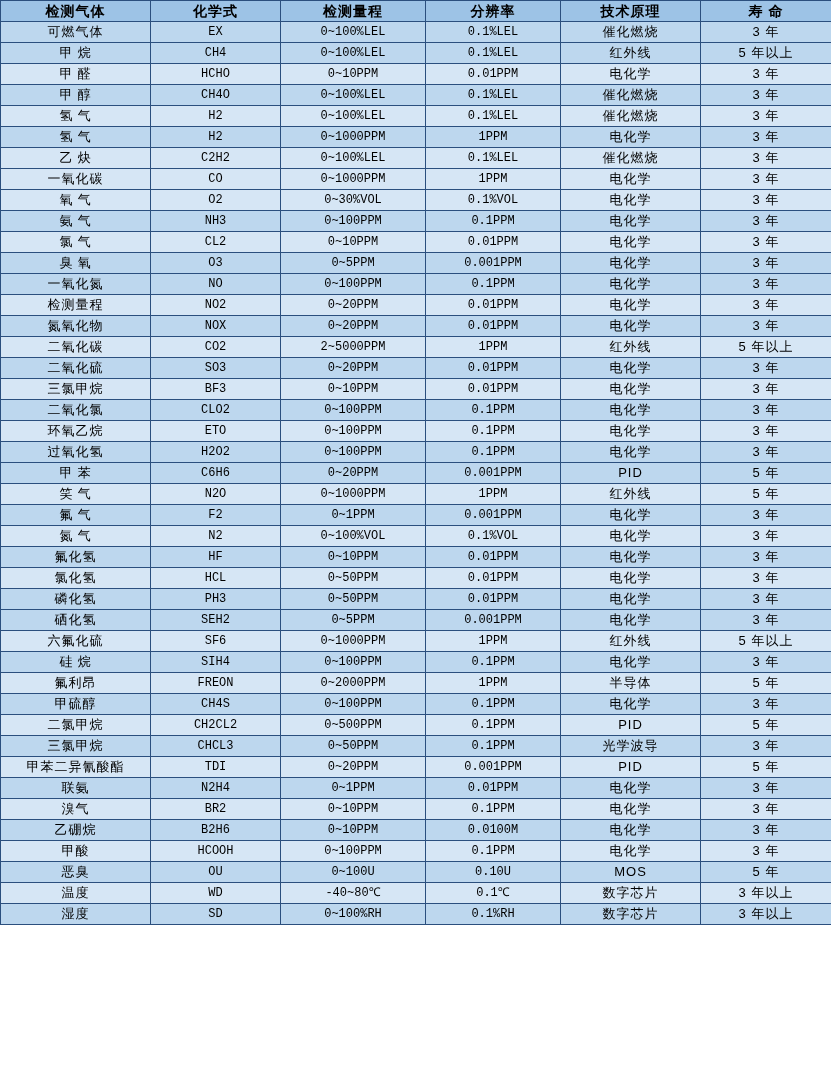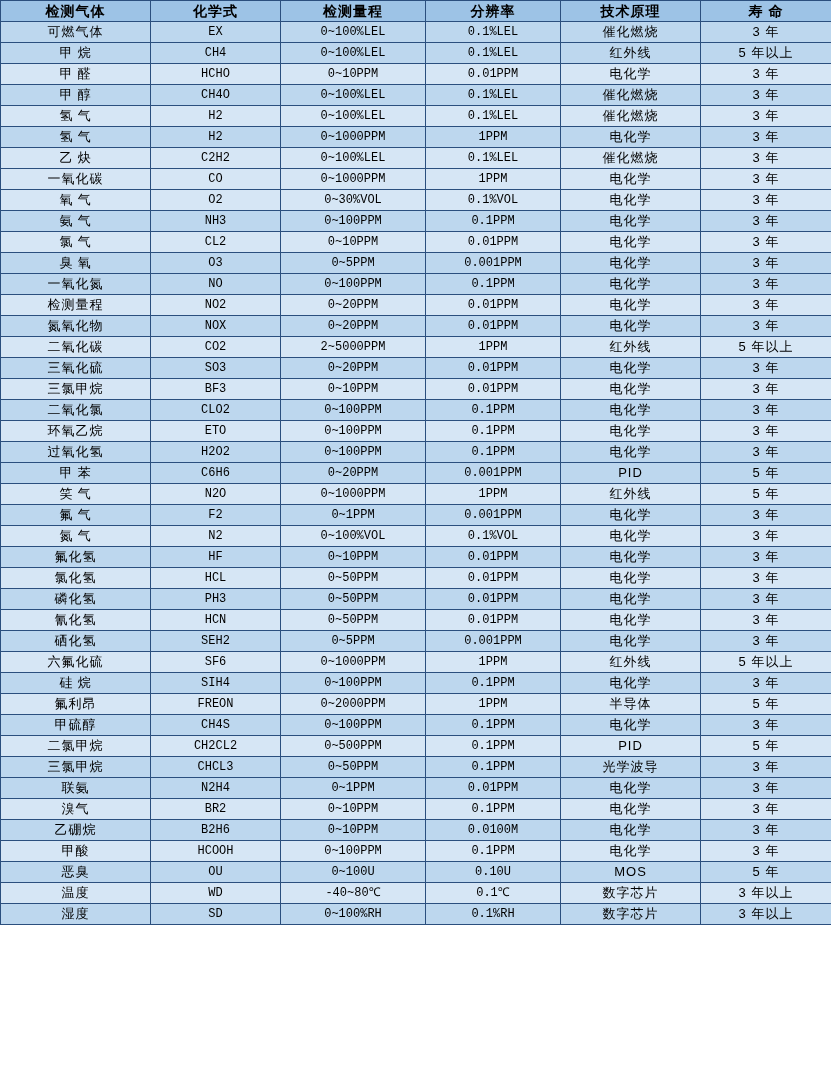--- a/index.html
+++ b/index.html
@@ -214,21 +214,21 @@
         </tr>
         <tr class="alt">
           <td class="c-name">二氧化碳</td>
           <td class="c-formula">CO2</td>
           <td class="c-range">2~5000PPM</td>
           <td class="c-res">1PPM</td>
           <td class="c-principle">红外线</td>
           <td class="c-life">5 年以上</td>
         </tr>
         <tr>
-          <td class="c-name">三氧化硫</td>
+          <td class="c-name">二氧化硫</td>
           <td class="c-formula">SO3</td>
           <td class="c-range">0~20PPM</td>
           <td class="c-res">0.01PPM</td>
           <td class="c-principle">电化学</td>
           <td class="c-life">3 年</td>
         </tr>
         <tr class="alt">
           <td class="c-name">三氯甲烷</td>
           <td class="c-formula">BF3</td>
           <td class="c-range">0~10PPM</td>
@@ -309,28 +309,20 @@
           <td class="c-life">3 年</td>
         </tr>
         <tr>
           <td class="c-name">磷化氢</td>
           <td class="c-formula">PH3</td>
           <td class="c-range">0~50PPM</td>
           <td class="c-res">0.01PPM</td>
           <td class="c-principle">电化学</td>
           <td class="c-life">3 年</td>
         </tr>
-        <tr class="alt">
-          <td class="c-name">氰化氢</td>
-          <td class="c-formula">HCN</td>
-          <td class="c-range">0~50PPM</td>
-          <td class="c-res">0.01PPM</td>
-          <td class="c-principle">电化学</td>
-          <td class="c-life">3 年</td>
-        </tr>
         <tr>
           <td class="c-name">硒化氢</td>
           <td class="c-formula">SEH2</td>
           <td class="c-range">0~5PPM</td>
           <td class="c-res">0.001PPM</td>
           <td class="c-principle">电化学</td>
           <td class="c-life">3 年</td>
         </tr>
         <tr class="alt">
           <td class="c-name">六氟化硫</td>
@@ -372,20 +364,28 @@
           <td class="c-principle">PID</td>
           <td class="c-life">5 年</td>
         </tr>
         <tr>
           <td class="c-name">三氯甲烷</td>
           <td class="c-formula">CHCL3</td>
           <td class="c-range">0~50PPM</td>
           <td class="c-res">0.1PPM</td>
           <td class="c-principle">光学波导</td>
           <td class="c-life">3 年</td>
+        </tr>
+        <tr class="alt">
+          <td class="c-name">甲苯二异氰酸酯</td>
+          <td class="c-formula">TDI</td>
+          <td class="c-range">0~20PPM</td>
+          <td class="c-res">0.001PPM</td>
+          <td class="c-principle">PID</td>
+          <td class="c-life">5 年</td>
         </tr>
         <tr>
           <td class="c-name">联氨</td>
           <td class="c-formula">N2H4</td>
           <td class="c-range">0~1PPM</td>
           <td class="c-res">0.01PPM</td>
           <td class="c-principle">电化学</td>
           <td class="c-life">3 年</td>
         </tr>
         <tr class="alt">

